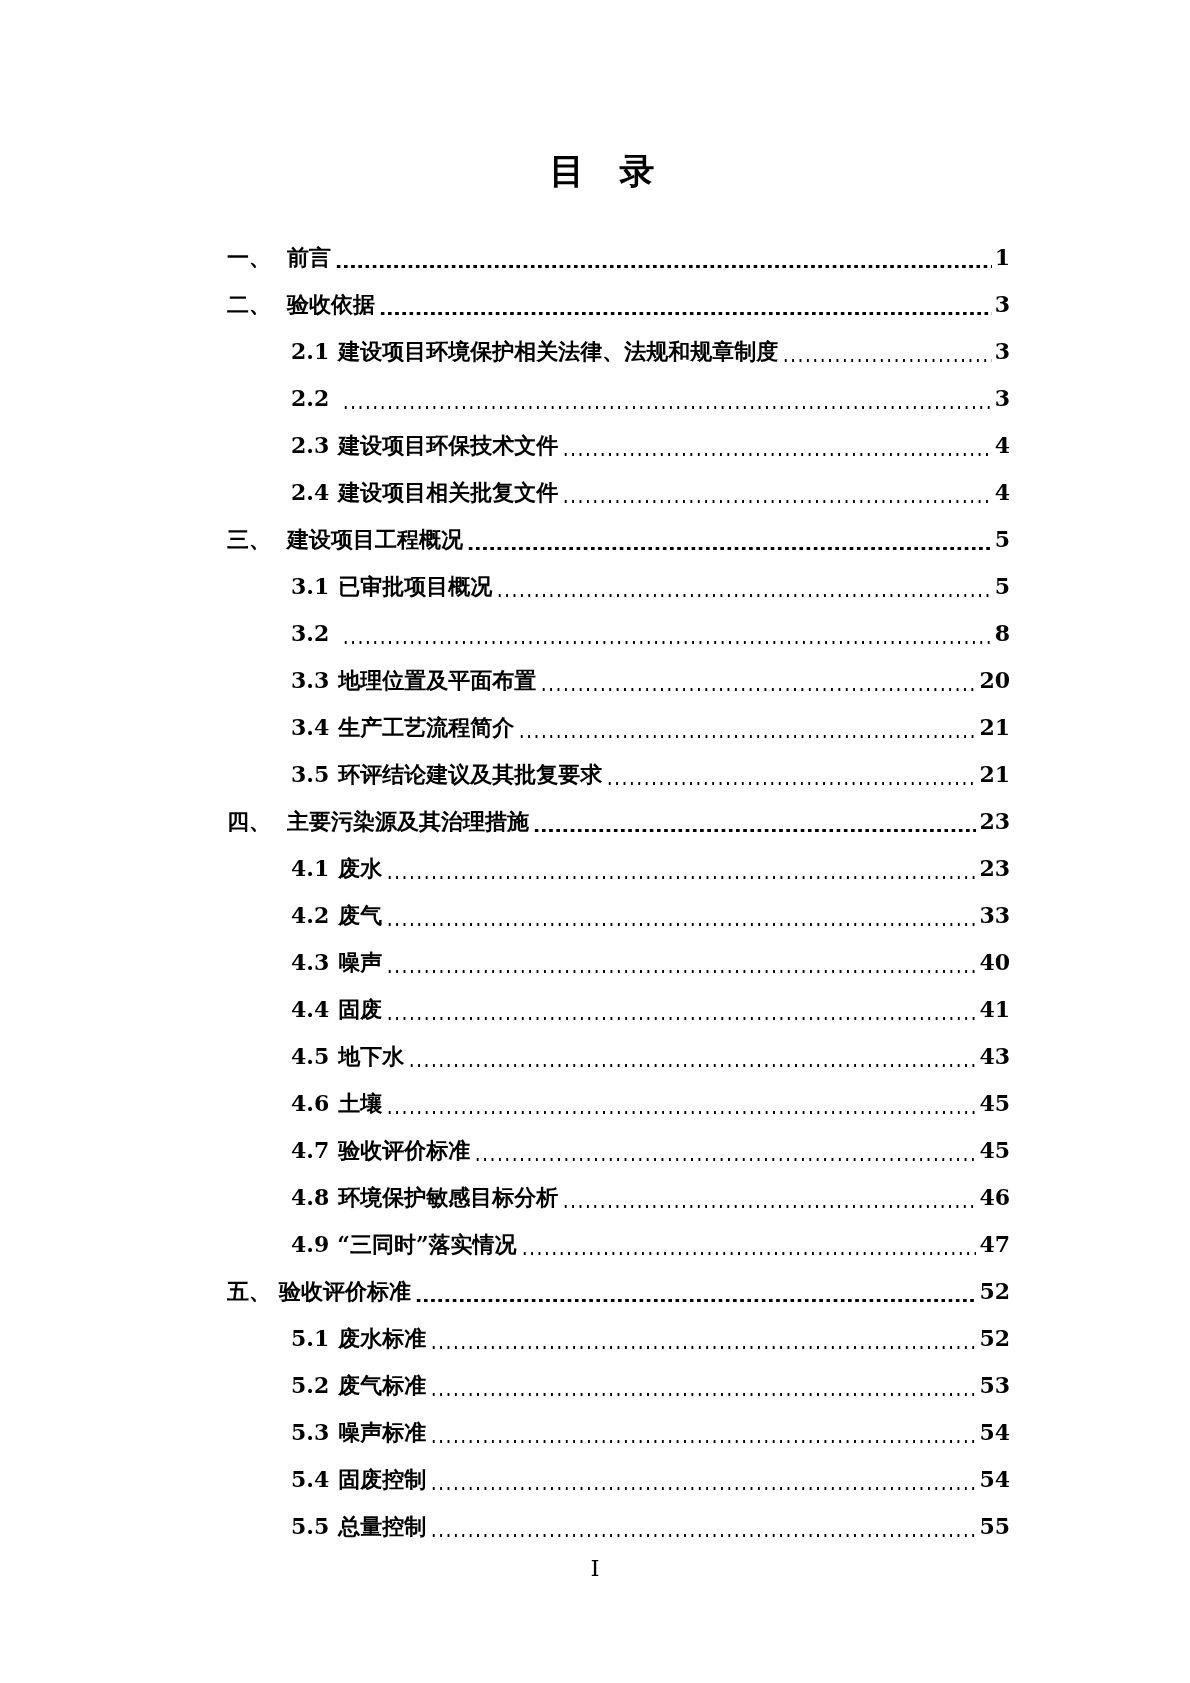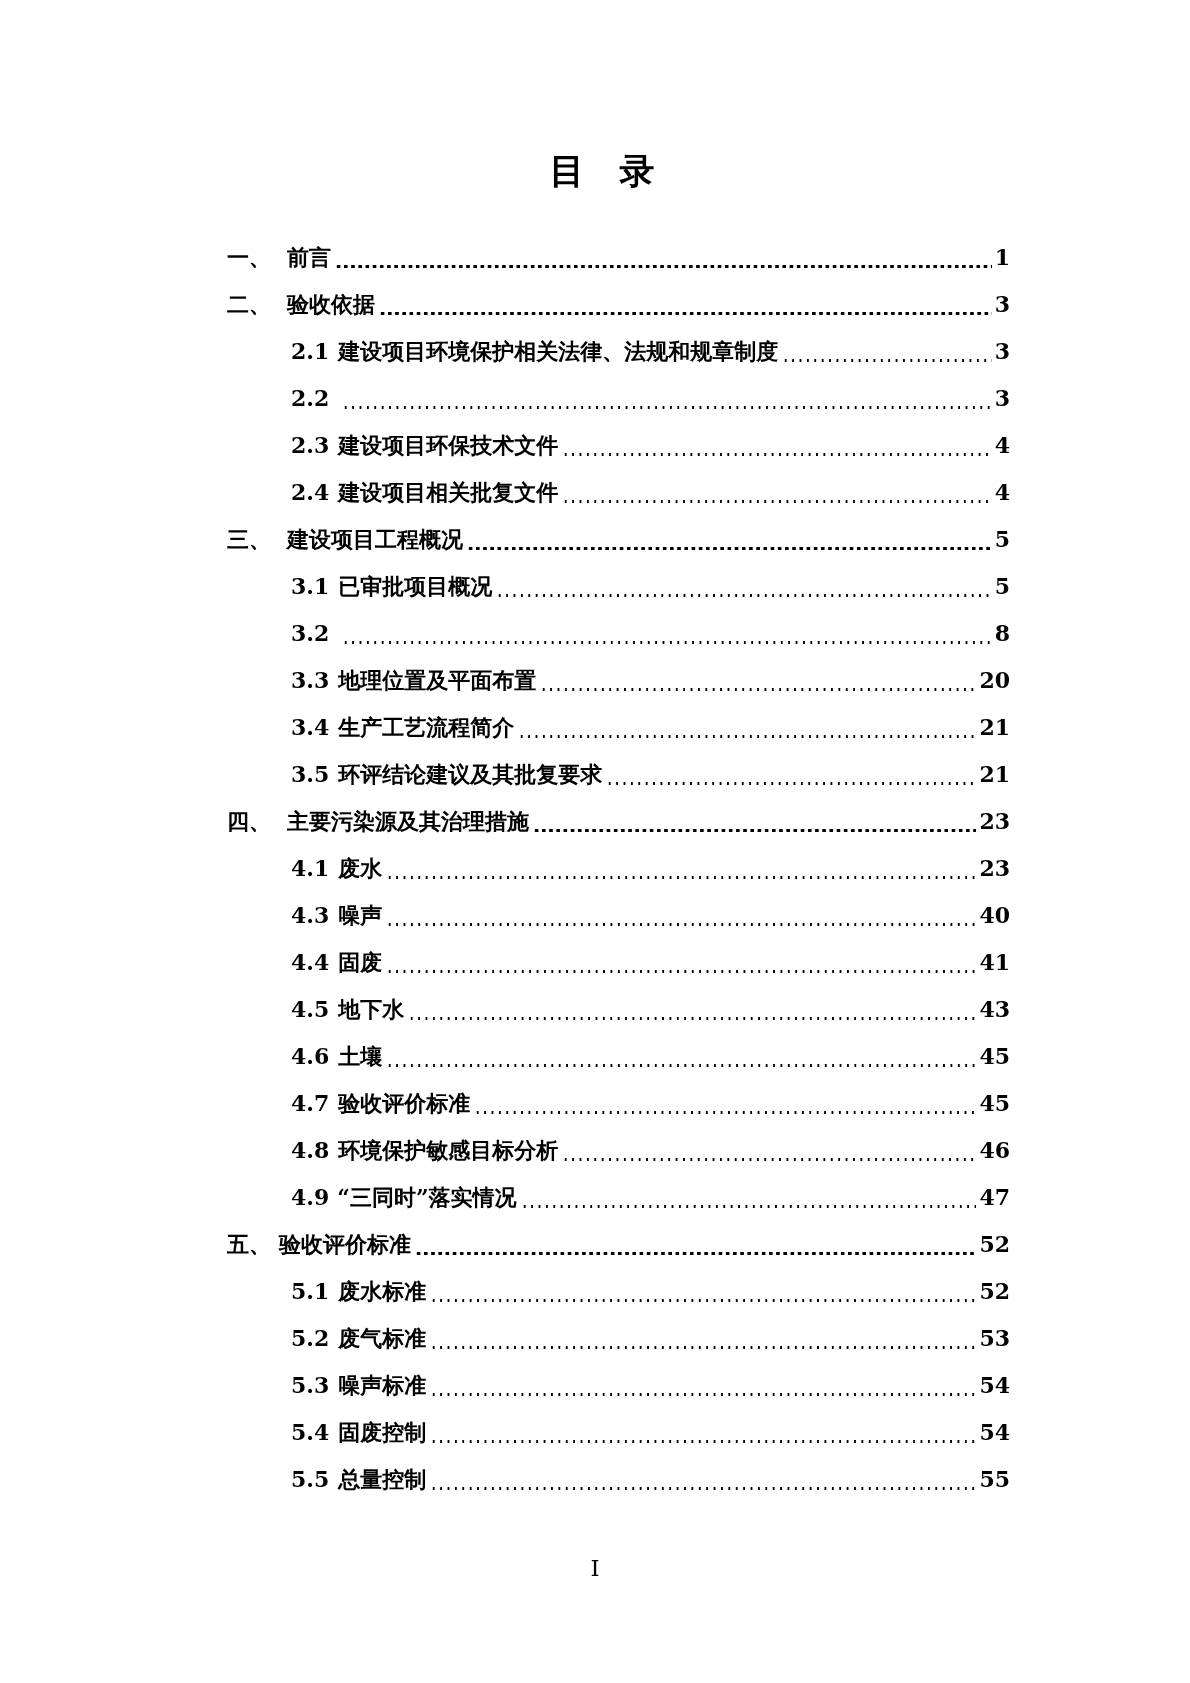--- a/index.html
+++ b/index.html
@@ -150,20 +150,26 @@
     <span class="leader"></span>
     <span class="pagenum">23</span>
   </div>
       <div class="toc-row level2">
     <span class="num">4.1</span>
     <span class="label">废水</span>
     <span class="leader"></span>
     <span class="pagenum">23</span>
   </div>
       <div class="toc-row level2">
+    <span class="num">4.2</span>
+    <span class="label">废气</span>
+    <span class="leader"></span>
+    <span class="pagenum">33</span>
+  </div>
+      <div class="toc-row level2">
     <span class="num">4.3</span>
     <span class="label">噪声</span>
     <span class="leader"></span>
     <span class="pagenum">40</span>
   </div>
       <div class="toc-row level2">
     <span class="num">4.4</span>
     <span class="label">固废</span>
     <span class="leader"></span>
     <span class="pagenum">41</span>

